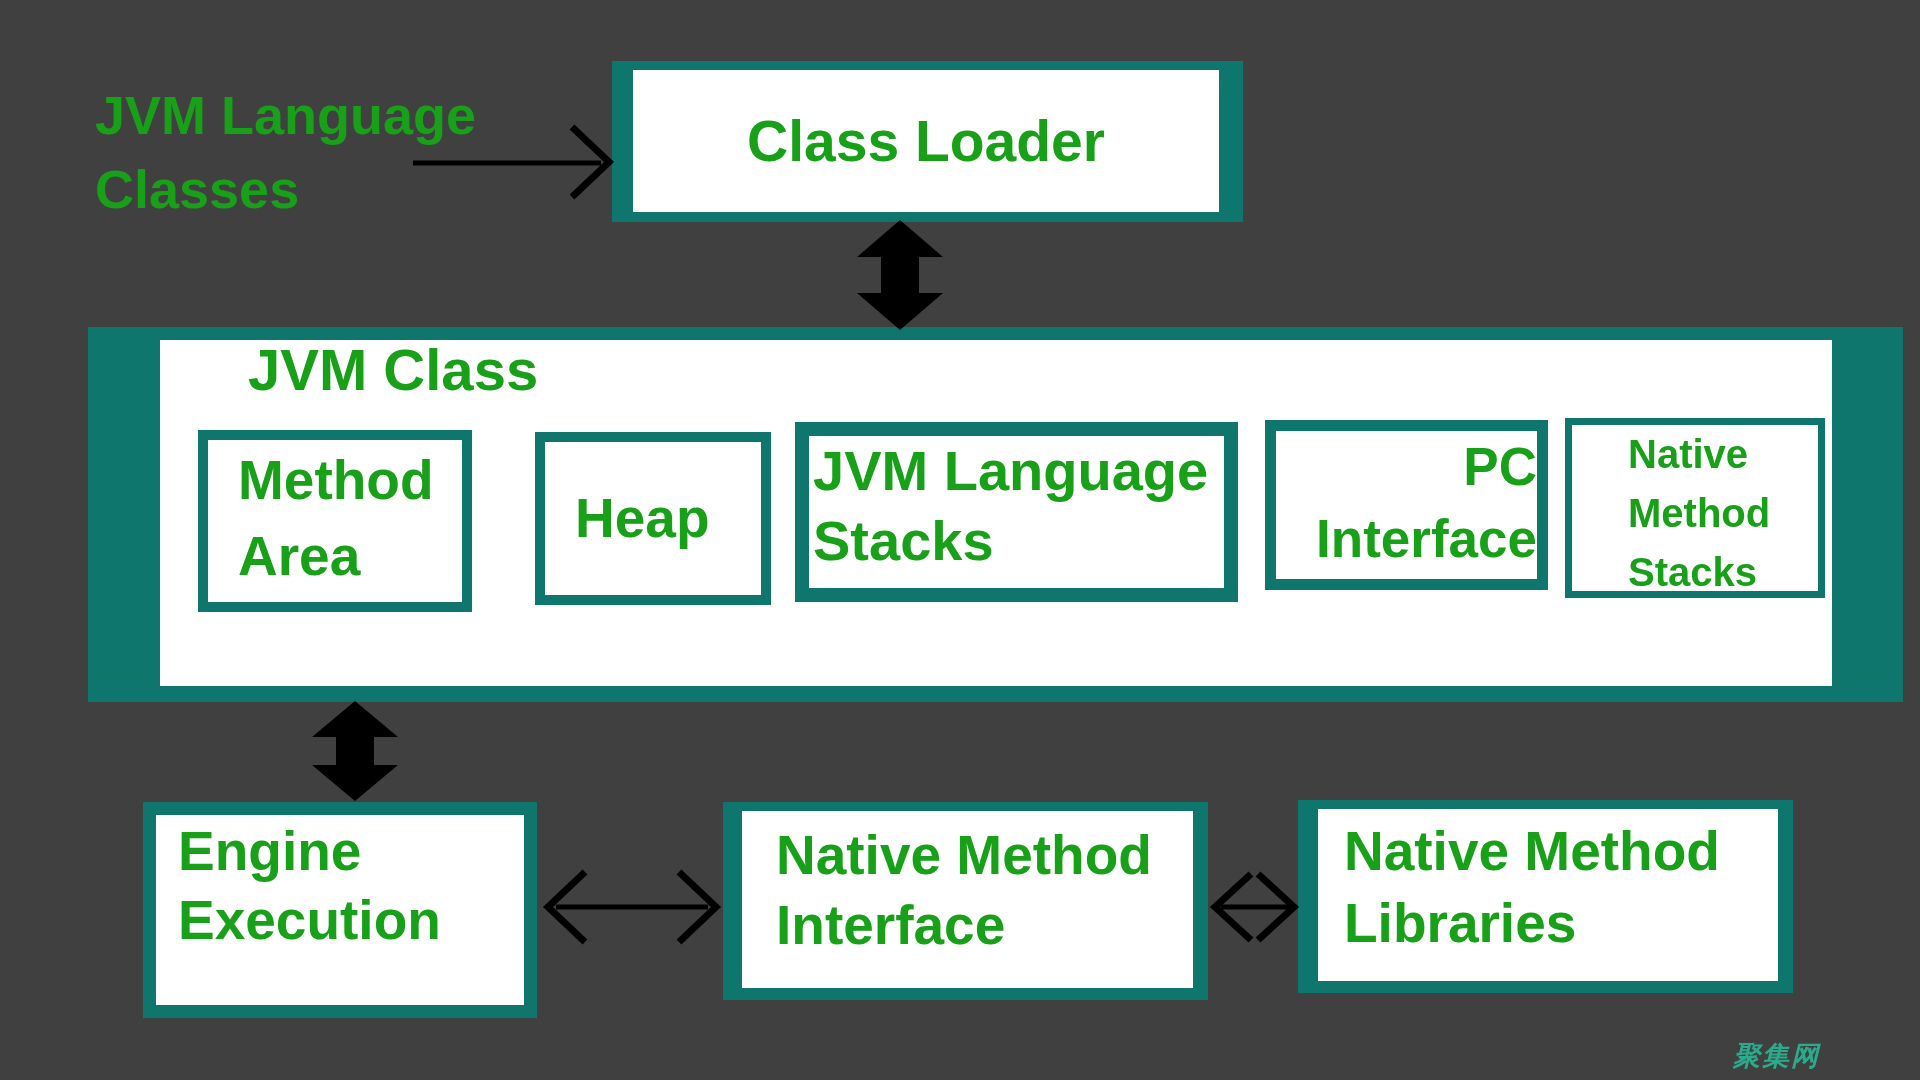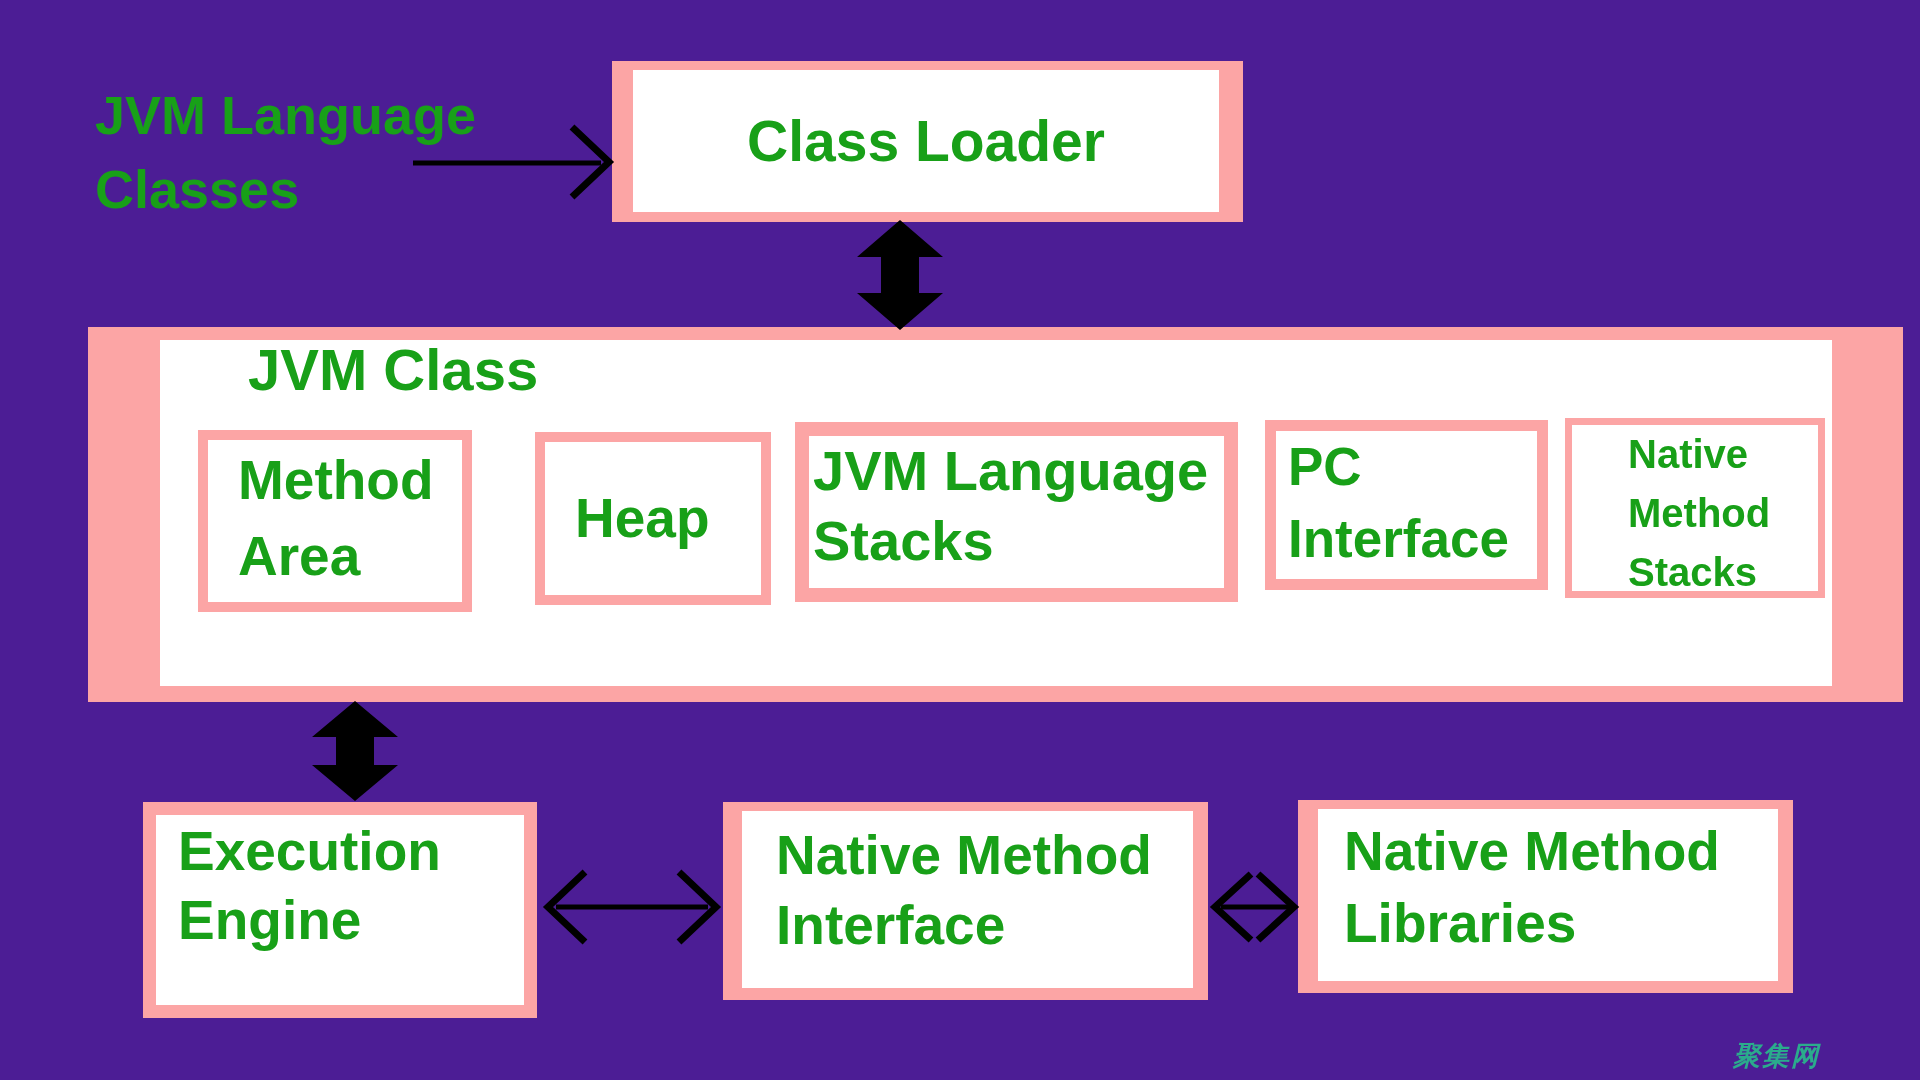--- a/index.html
+++ b/index.html
@@ -1,31 +1,31 @@
 <!DOCTYPE html>
 <html><head>
 <meta charset="utf-8">
 <style>
   html, body { margin: 0; padding: 0; background: #fff; }
   .canvas {
     position: relative;
     width: 1920px;
     height: 1080px;
-    background: #4c1d95;
+    background: #404040;
     overflow: hidden;
     font-family: "Liberation Sans", sans-serif;
     font-weight: bold;
     color: #18a018;
   }
   .abs { position: absolute; box-sizing: border-box; }
   .node {
     position: absolute;
     box-sizing: border-box;
     background: #ffffff;
-    border: 10px solid #fca5a5;
+    border: 10px solid #0f766e;
   }
   .lbl { white-space: nowrap; }
 
   
   #source-label {
     left: 95px; top: 78px;
     font-size: 54px; line-height: 74px;
   }
 
   
@@ -49,21 +49,21 @@
   
   #method-area { left: 198px; top: 430px; width: 274px; height: 182px; border-width: 10px; }
   #method-area .txt { padding: 2px 0 0 30px; font-size: 55px; line-height: 76px; }
 
   #heap { left: 535px; top: 432px; width: 236px; height: 173px; border-width: 10px; }
   #heap .txt { padding: 41px 0 0 30px; font-size: 55px; line-height: 70px; }
 
   #jvm-language-stacks { left: 795px; top: 422px; width: 443px; height: 180px; border-width: 14px; }
   #jvm-language-stacks .txt { padding: 0 0 0 4px; font-size: 56px; line-height: 70px; }
 
-  #pc-registers { left: 1265px; top: 420px; width: 283px; height: 170px; border-width: 11px; }
+  #pc-registers { left: 1265px; top: 420px; width: 283px; height: 170px; border-width: 11px; text-align: right; }
   #pc-registers .txt { padding: 0 0 0 12px; font-size: 53px; line-height: 72px; }
 
   #native-method-stacks { left: 1565px; top: 418px; width: 260px; height: 180px; border-width: 7px; padding-left: 44px; }
   #native-method-stacks .txt { padding: 0 0 0 12px; font-size: 40px; line-height: 59px; }
 
   
   #execution-engine { left: 143px; top: 802px; width: 394px; height: 216px; border-width: 13px; }
   #execution-engine .txt { padding: 2px 0 0 22px; font-size: 55px; line-height: 69px; }
 
   #native-method-interface { left: 723px; top: 802px; width: 485px; height: 198px; border-width: 9px 15px 12px 19px; }
@@ -131,22 +131,22 @@
   <div class="node" id="native-method-stacks">
     <div class="txt">
       <div class="lbl">Native</div>
       <div class="lbl">Method</div>
       <div class="lbl">Stacks</div>
     </div>
   </div>
 
   <div class="node" id="execution-engine">
     <div class="txt">
+      <div class="lbl">Engine</div>
       <div class="lbl">Execution</div>
-      <div class="lbl">Engine</div>
     </div>
   </div>
 
   <div class="node" id="native-method-interface">
     <div class="txt">
       <div class="lbl">Native Method</div>
       <div class="lbl">Interface</div>
     </div>
   </div>
 

